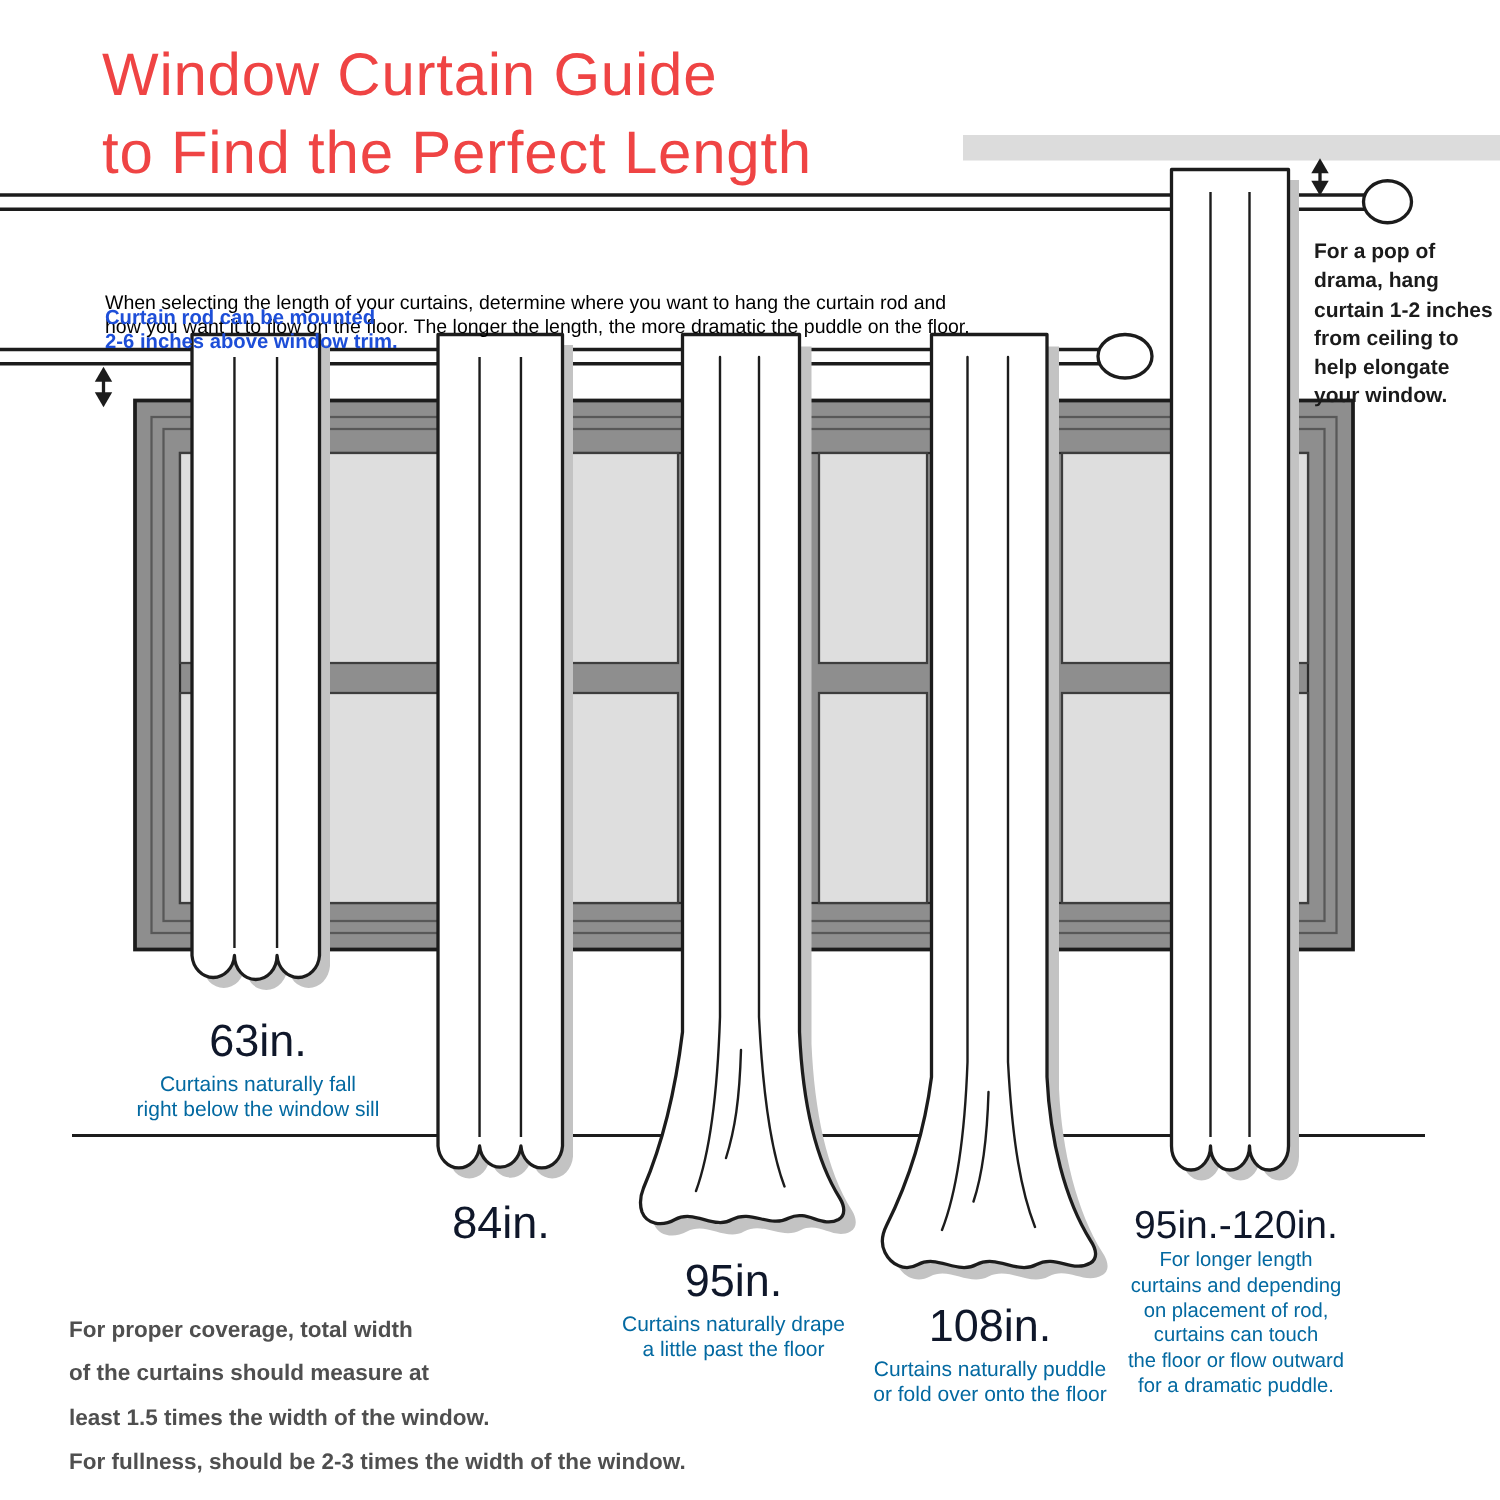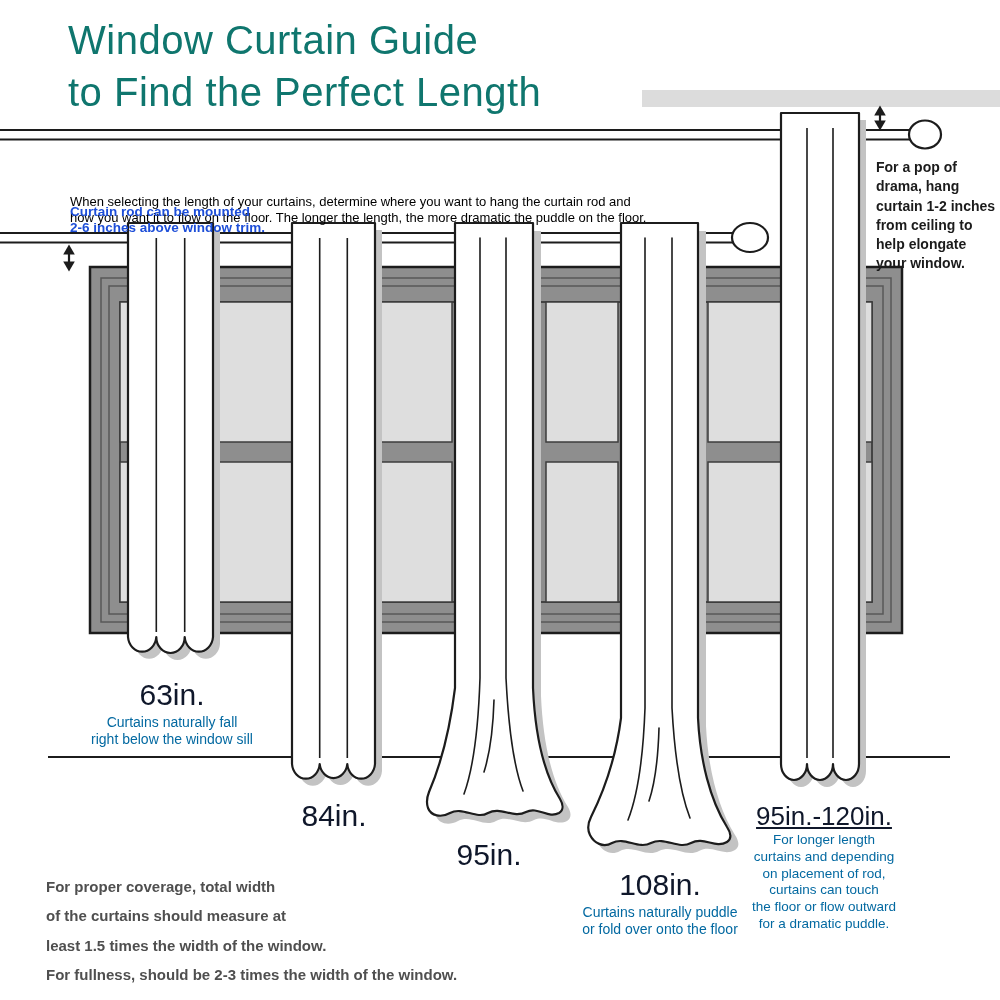--- a/index.html
+++ b/index.html
@@ -1,28 +1,28 @@
 <!DOCTYPE html>
 <html><head>
 <meta charset="utf-8">
 <style>
   html,body{margin:0;padding:0;background:#fff;}
   .stage{position:relative;width:1000px;height:1000px;background:#fff;overflow:hidden;
          font-family:"Liberation Sans",sans-serif;color:#1f1f1f;}
   .stage svg{position:absolute;left:0;top:0;}
   .txt{position:absolute;white-space:pre-line;}
-  .title{left:68px;top:14px;font-size:40px;line-height:52px;letter-spacing:.5px;color:#0f766e;}
+  .title{left:68px;top:24px;font-size:40px;line-height:52px;letter-spacing:.5px;color:#ef4444;}
   .intro{left:70px;top:150px;font-size:13px;line-height:15.5px;color:#000000;margin-top:44px;}
   .rod-note{left:70px;top:204px;font-size:13.5px;line-height:15.5px;font-weight:bold;color:#1d4ed8;}
   .ceiling-note{left:876px;top:158px;width:130px;font-size:14px;line-height:19.3px;font-weight:bold;color:#1b1b1b;}
   .coverage{left:46px;top:872px;font-size:15px;line-height:29.3px;font-weight:bold;color:#4f4f4f;}
   .len{position:absolute;text-align:center;transform:translateX(-50%);width:260px;}
   .len .big{font-size:30px;line-height:30px;color:#0f172a;}
   .len .desc{font-size:14px;line-height:17px;color:#0369a1;white-space:pre-line;margin-top:4px;}
-  .len.small .big{font-size:26px;line-height:26px;text-decoration:underline;}
+  .len.small .big{font-size:26px;line-height:26px;}
   .len.small .desc{font-size:13.5px;line-height:16.8px;margin-top:3px;}
   .l63{left:172px;top:680px;}
   .l84{left:334px;top:801px;}
   .l95{left:489px;top:840px;}
   .l108{left:660px;top:870px;}
   .l95120{left:824px;top:803px;}
 </style>
 </head>
 <body>
 
@@ -126,20 +126,22 @@
   <div class="len l63">
     <div class="big">63in.</div>
     <div class="desc">Curtains naturally fall
 right below the window sill</div>
   </div>
   <div class="len l84">
     <div class="big">84in.</div>
   </div>
   <div class="len l95">
     <div class="big">95in.</div>
+    <div class="desc">Curtains naturally drape
+a little past the floor</div>
   </div>
   <div class="len l108">
     <div class="big">108in.</div>
     <div class="desc">Curtains naturally puddle
 or fold over onto the floor</div>
   </div>
   <div class="len small l95120">
     <div class="big">95in.-120in.</div>
     <div class="desc">For longer length
 curtains and depending

